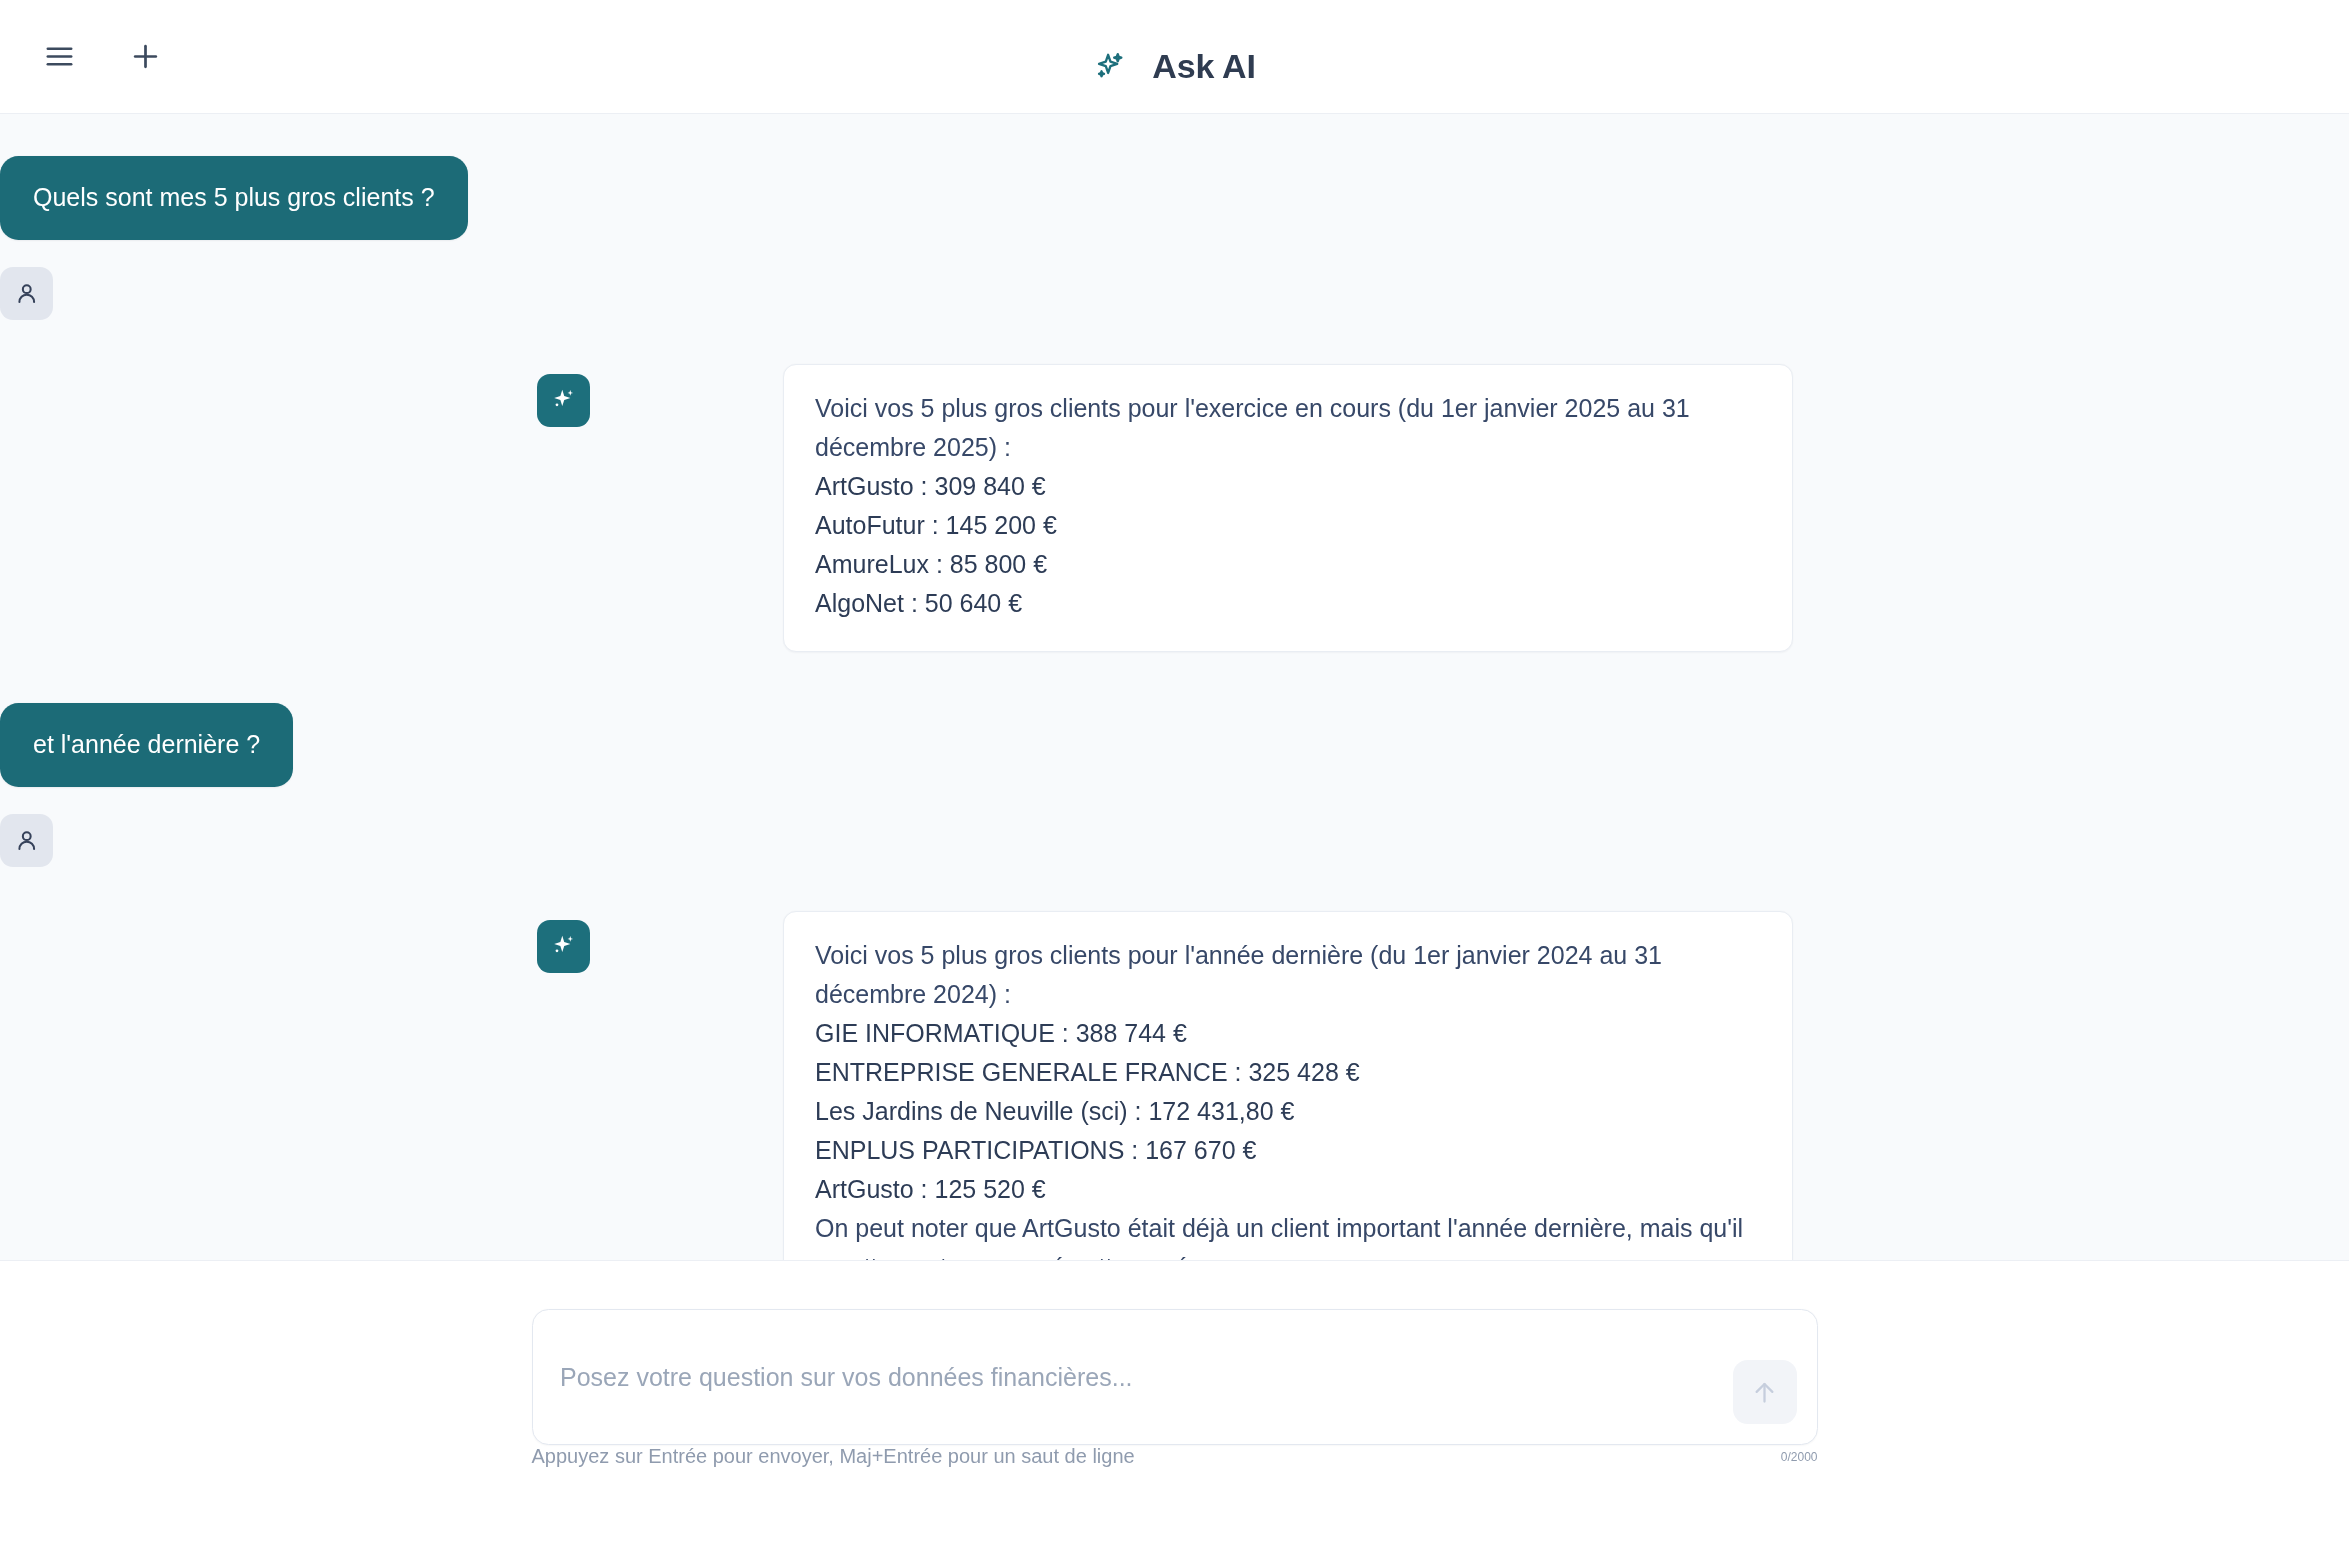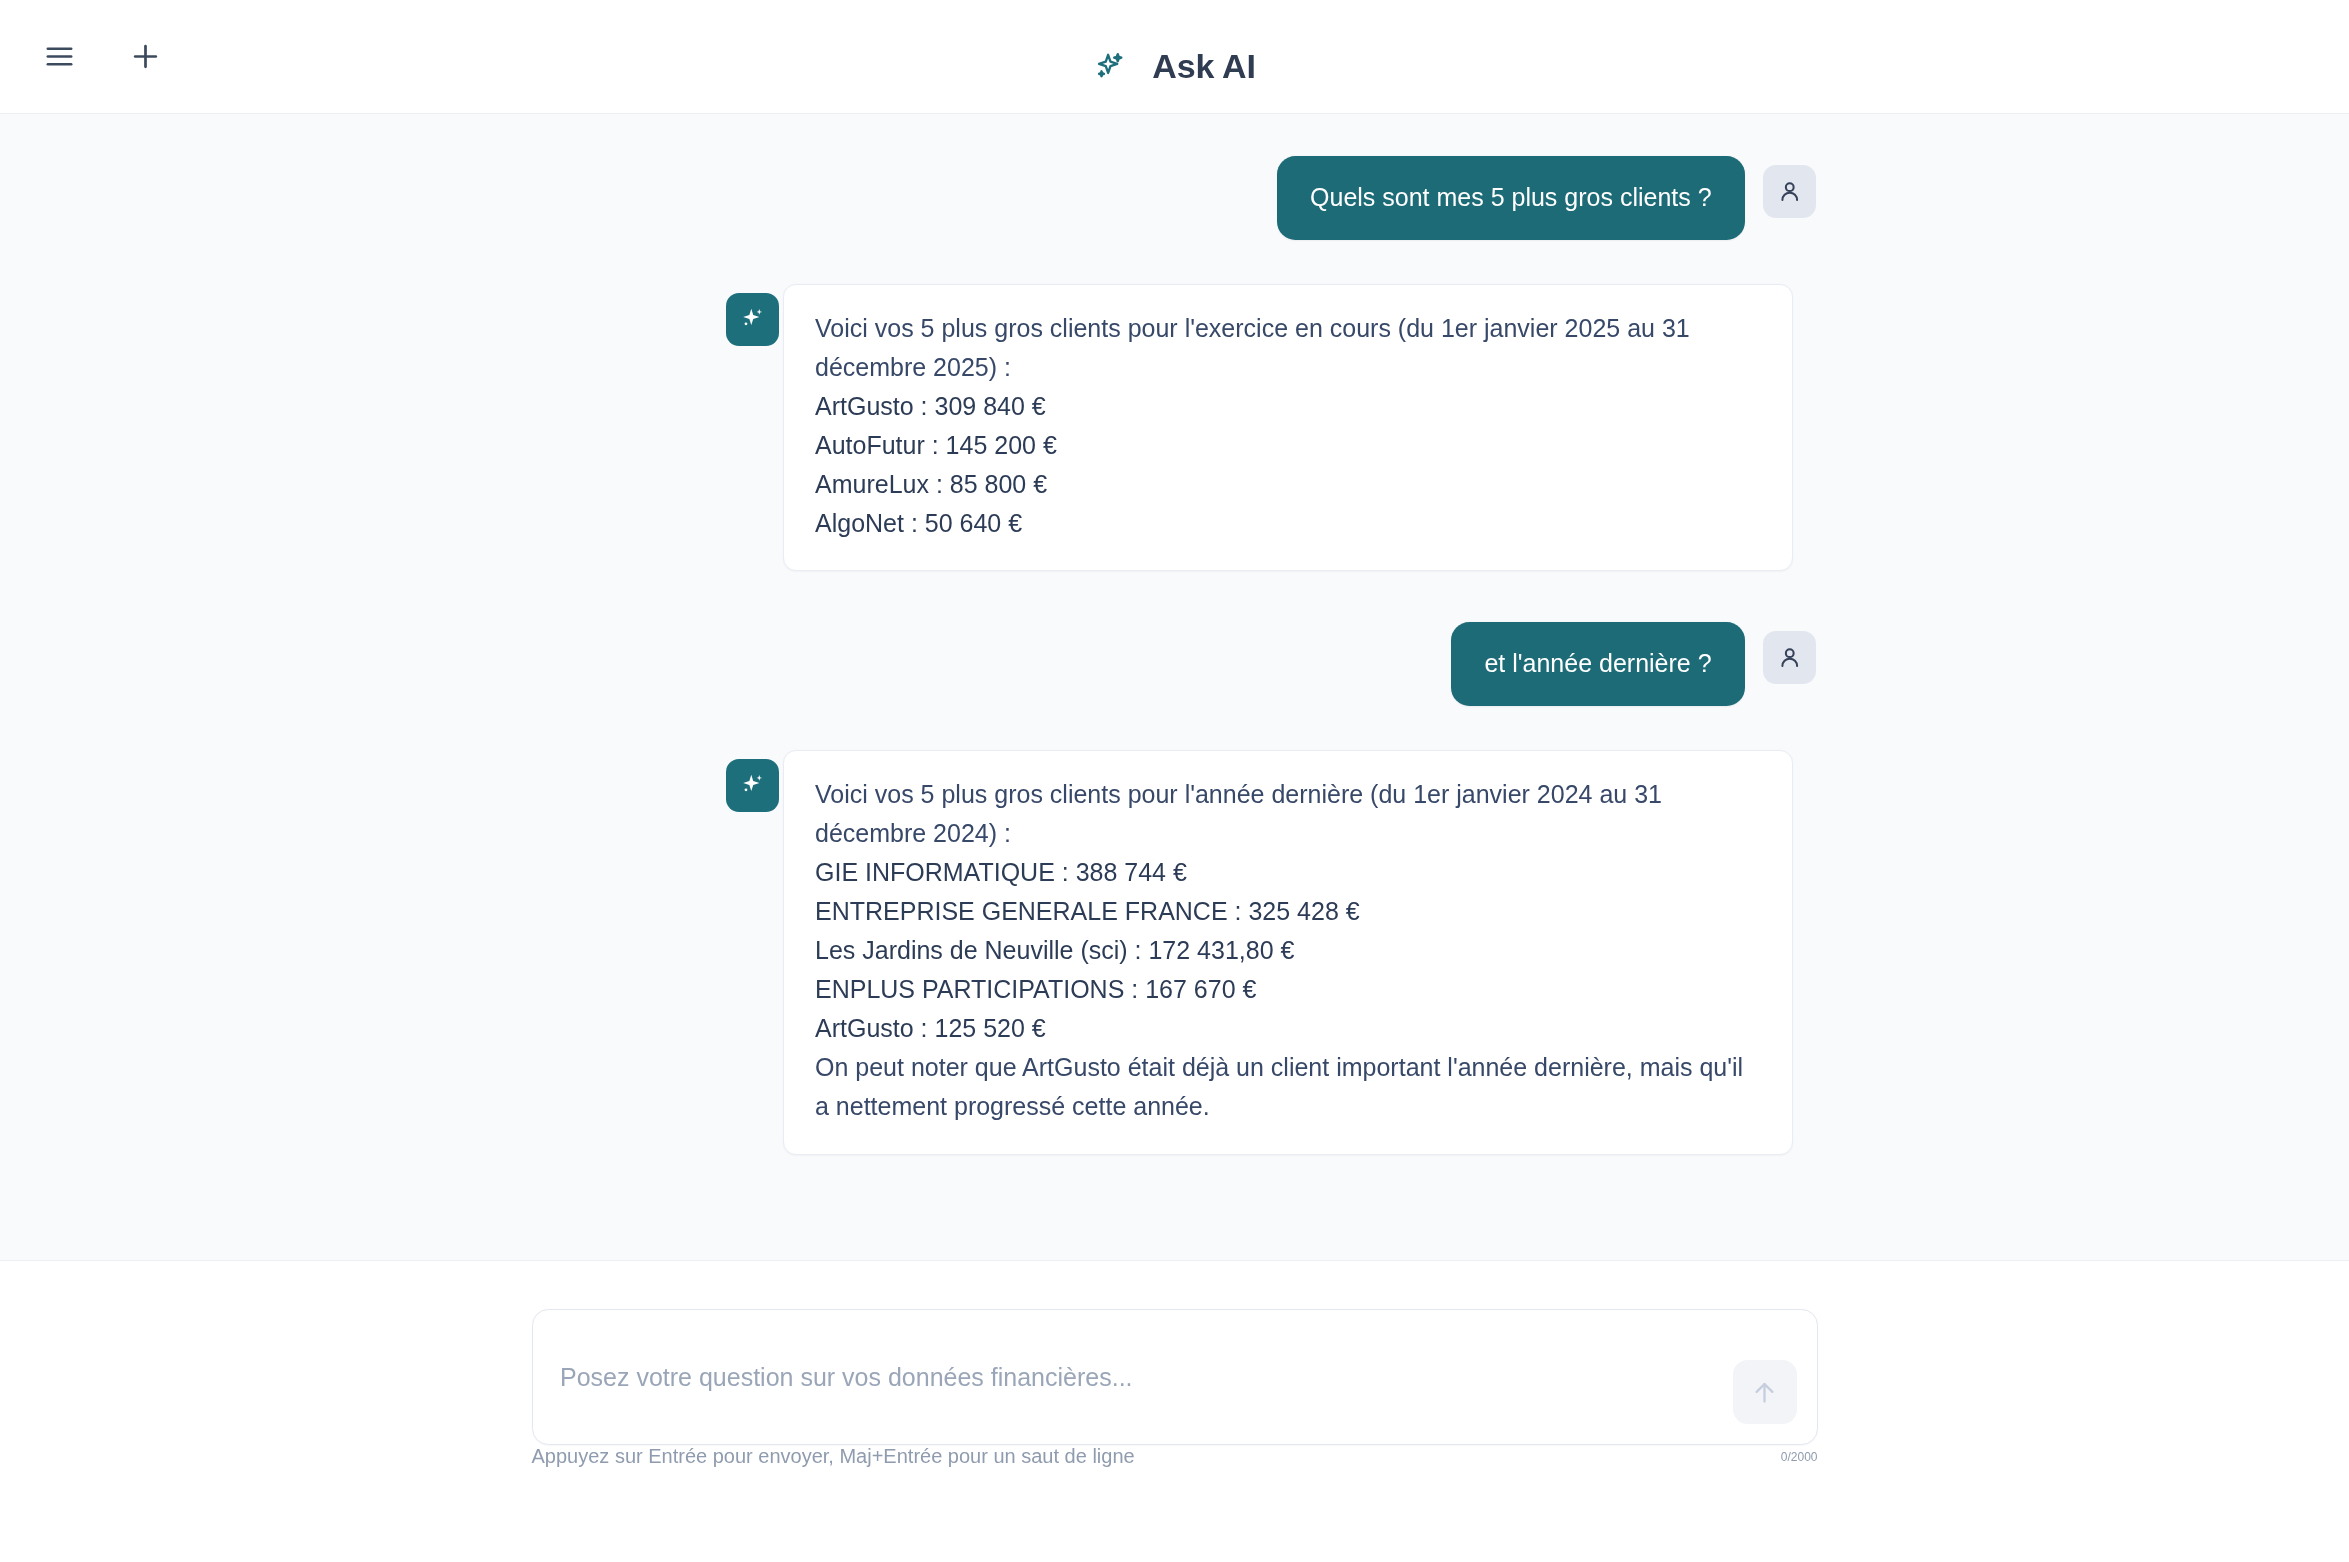--- a/index.html
+++ b/index.html
@@ -95,20 +95,21 @@
     align-items: flex-start;
     padding: 0 556px 0 0;
     margin-bottom: 0;
   }
 
   
   .row-user {
     justify-content: flex-end;
     padding: 0 533px 0 0;
     gap: 18.4px;
+    flex-direction: column;
   }
 
   .bubble-user {
     background: #1c6b77;
     color: #ffffff;
     border-radius: 18.4px;
     padding: 25px 33px;
     font-size: 25px;
     line-height: 1.35;
     max-width: 1010px;
@@ -131,21 +132,21 @@
     color: #36425a;
   }
 
   .avatar-ai {
     background: #1d6f7c;
     color: #ffffff;
   }
 
   
   .row-ai {
-    justify-content: flex-end;
+    justify-content: space-between;
     padding-left: 537px;
     gap: 4px;
   }
 
   .bubble-ai {
     background: #ffffff;
     border: 0.9px solid #e9edf3;
     border-radius: 13px;
     padding: 24px 31px 27.5px 31px;
     max-width: 1010px;

